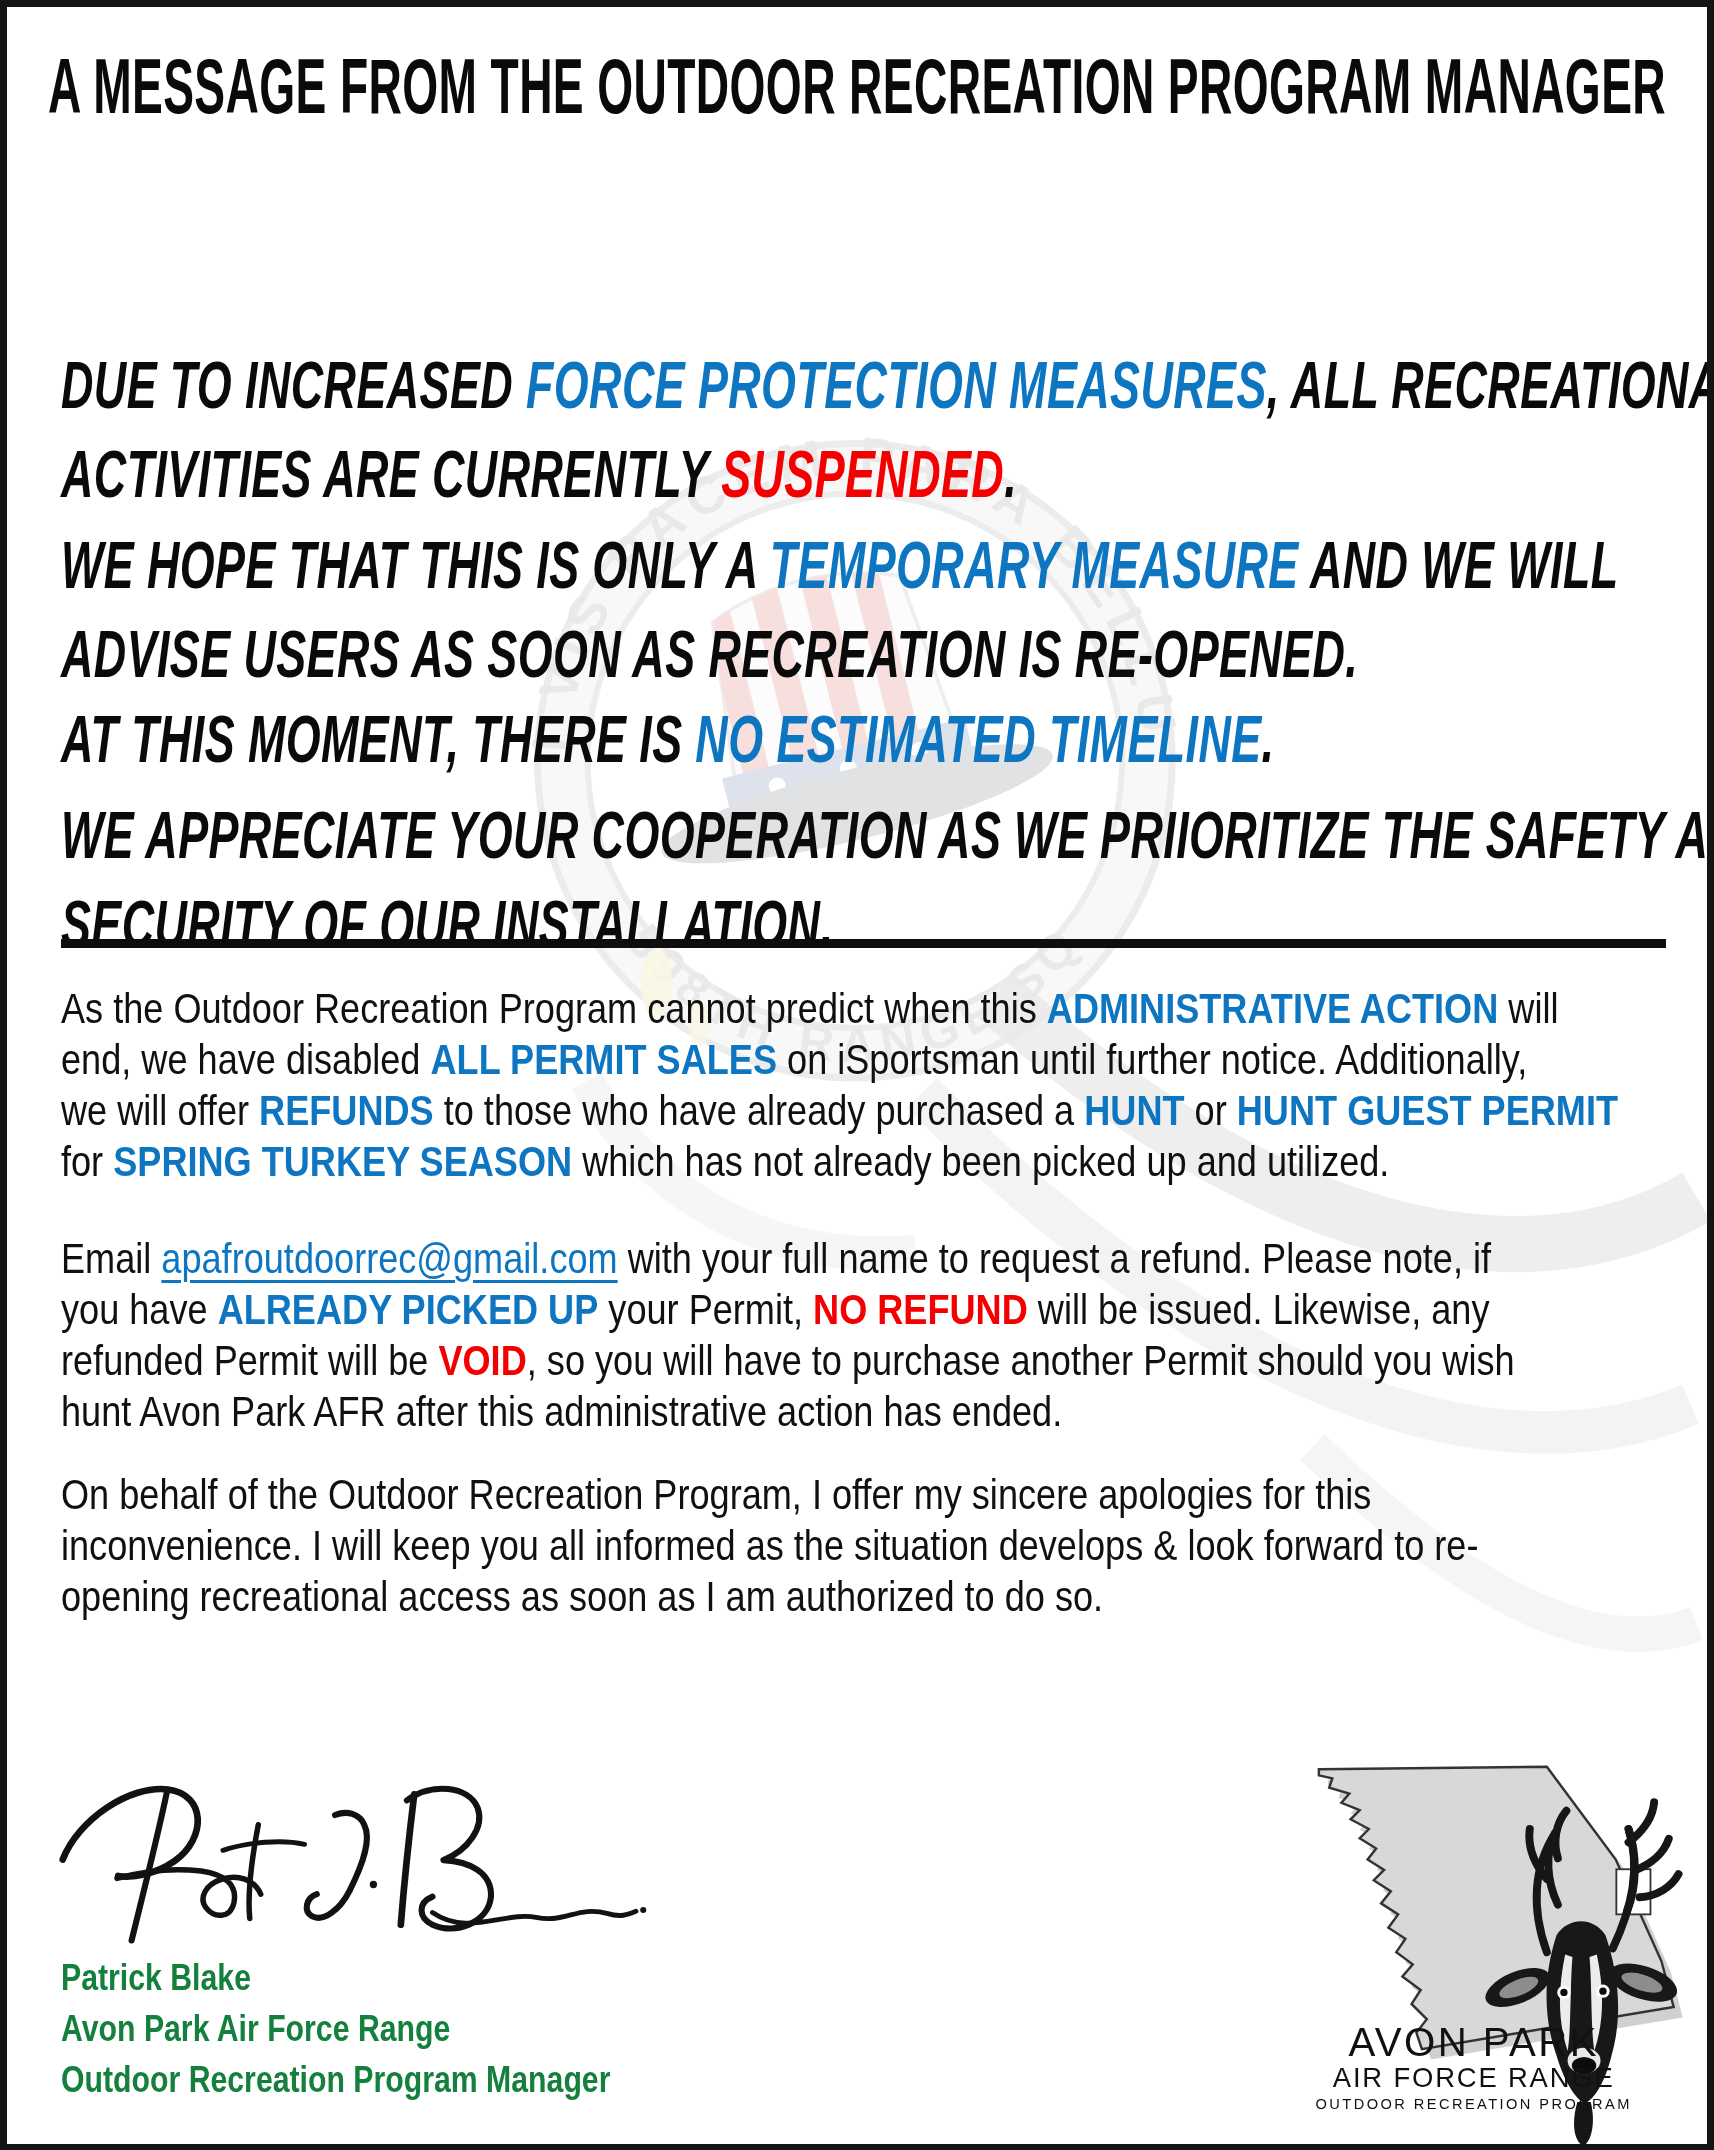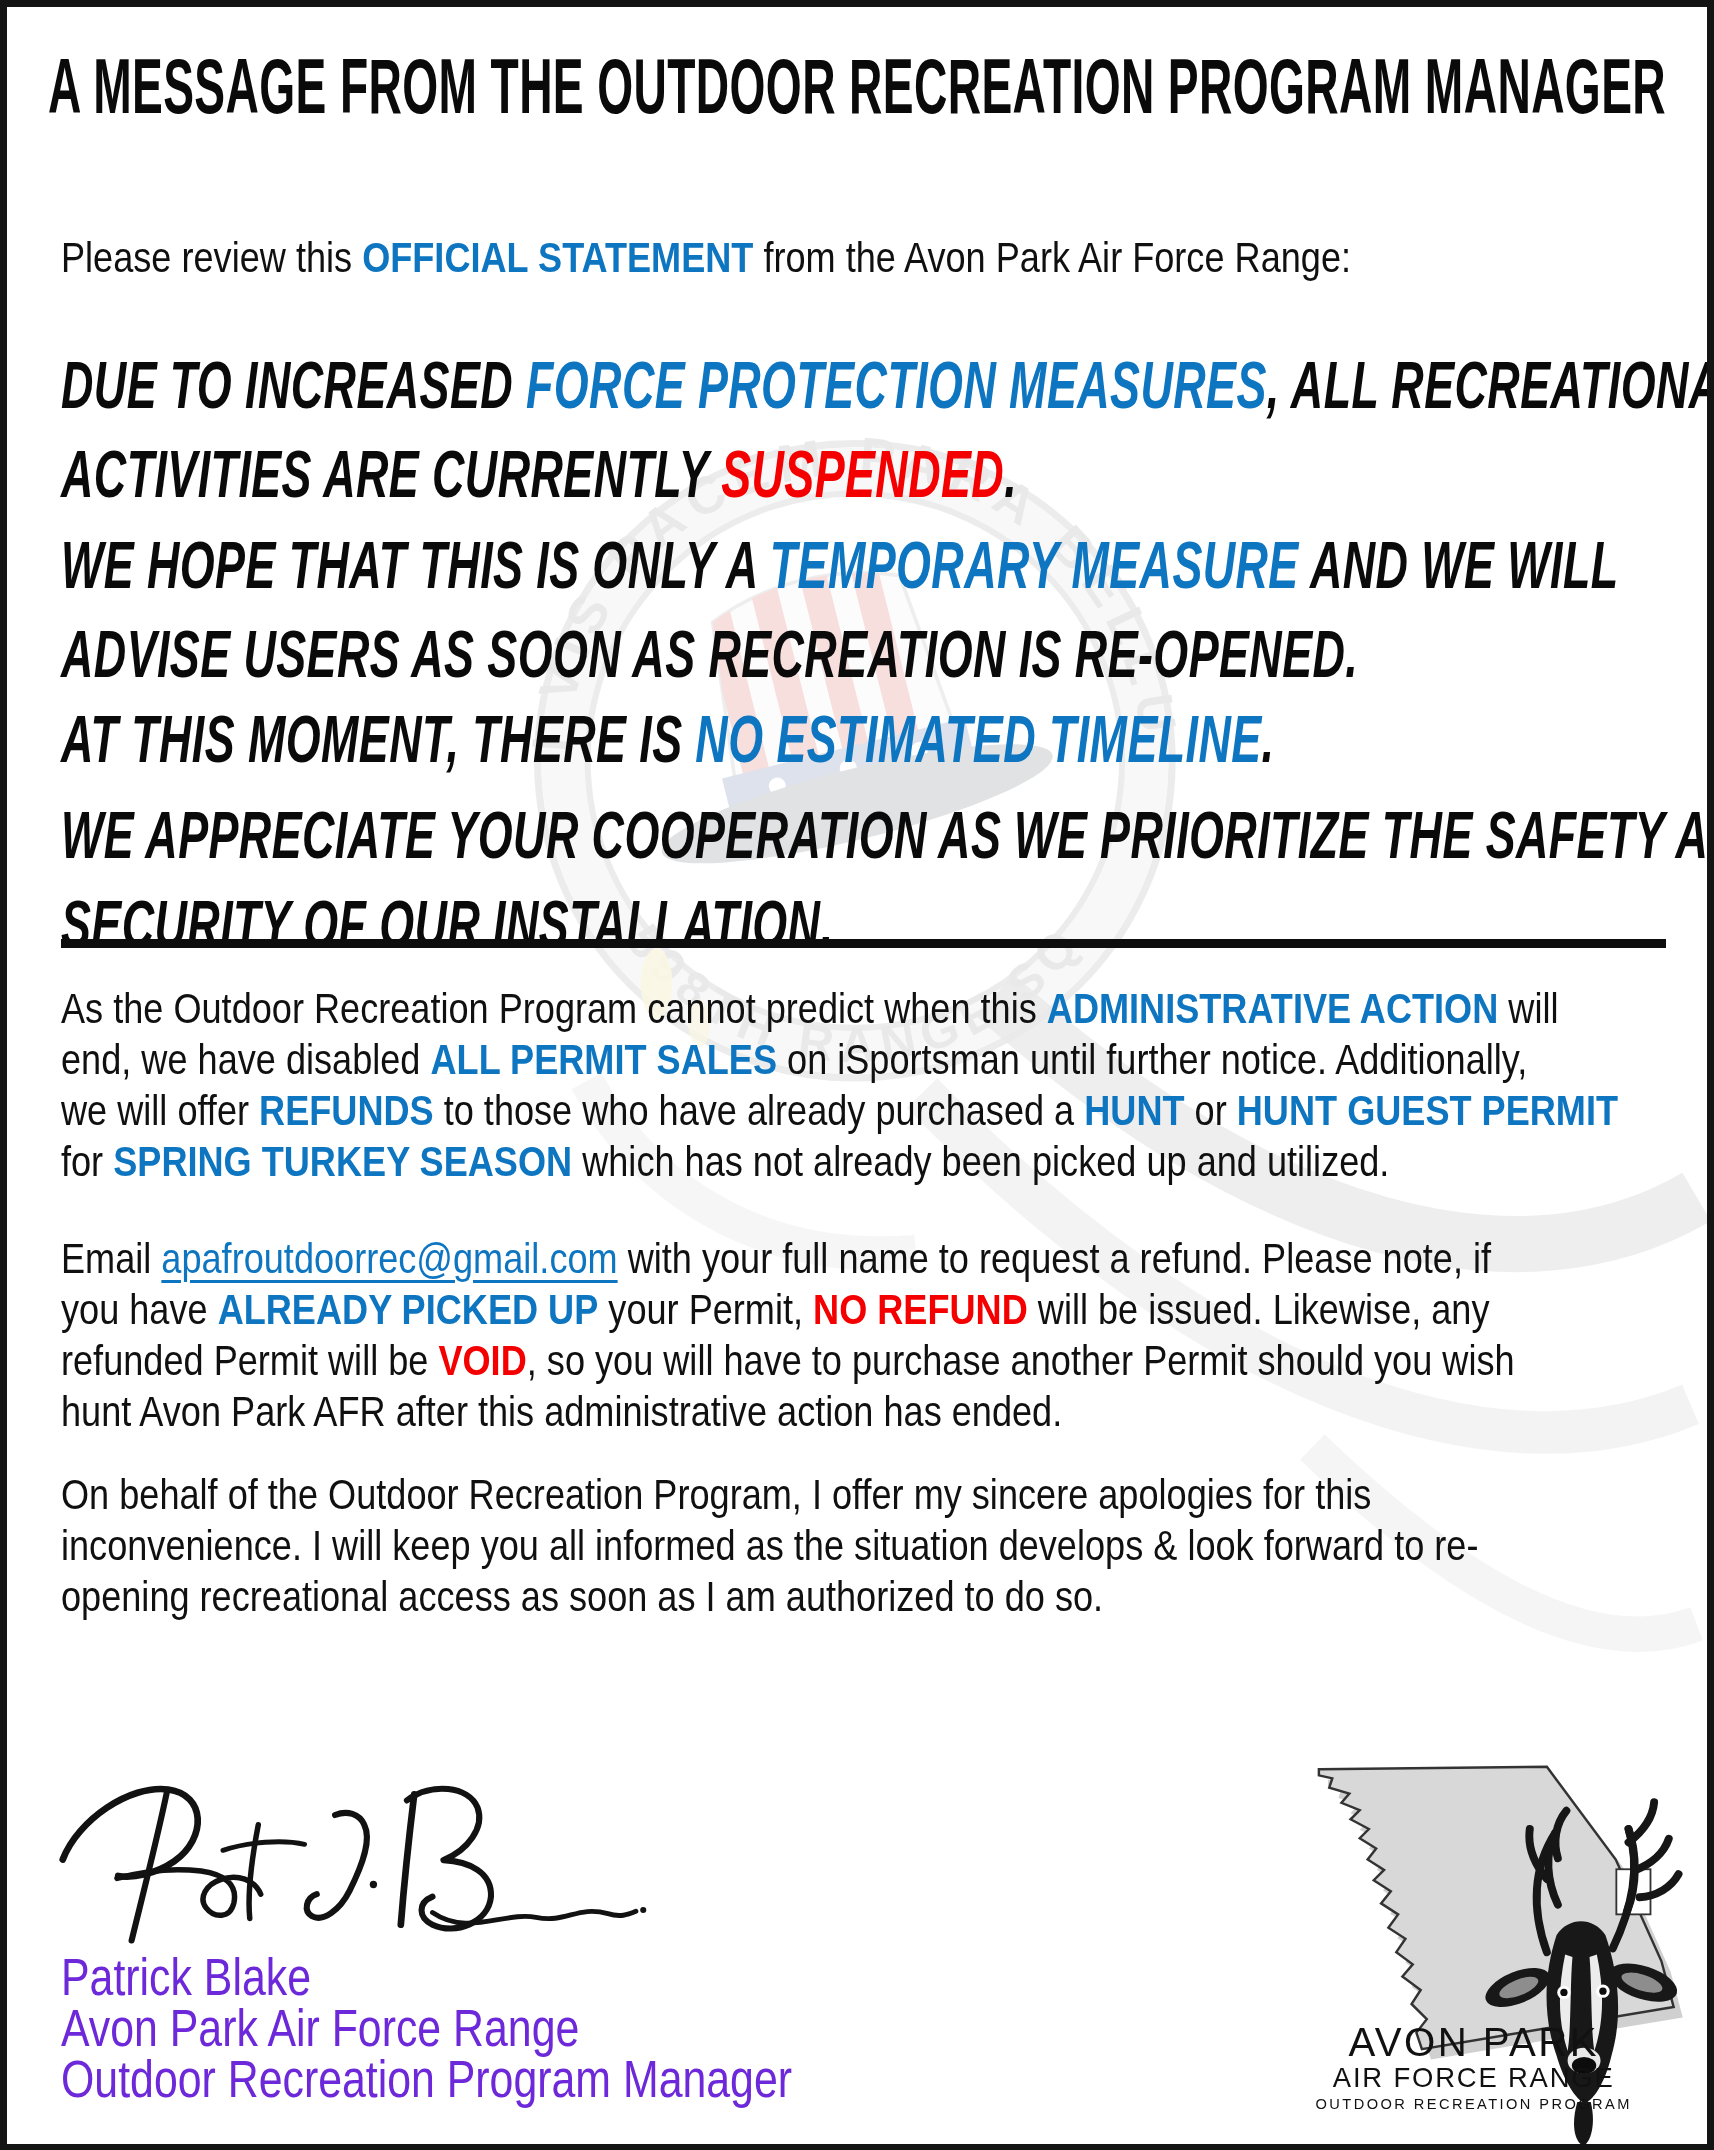--- a/index.html
+++ b/index.html
@@ -20,21 +20,21 @@
     position:absolute;top:35px;left:50%;white-space:nowrap;
     font-size:77px;font-weight:bold;letter-spacing:0.6px;color:#0a0a0a;
     transform:translateX(-50%) scaleX(.60);transform-origin:center top;
   }
   .bodyp{font-size:43px;line-height:51px;color:#101010;}
   .statement{font-size:66px;line-height:89px;font-weight:800;font-style:italic;letter-spacing:0.6px;color:#0a0a0a;}
   .c-blue{color:var(--blue);font-weight:bold;}
   .c-red{color:var(--red);font-weight:bold;}
   .c-link{color:var(--blue);text-decoration:underline;text-decoration-thickness:3.1px;text-underline-offset:7.3px;}
   .divider{position:absolute;left:54px;top:932px;width:1605px;height:9.2px;background:#0e0e0e;}
-  .sigblock{font-size:51px;line-height:51px;font-weight:normal;color:#6d28d9;}
+  .sigblock{font-size:36px;line-height:51px;font-weight:bold;color:#15803d;}
   :root{--blue:#0E75C0;--red:#F40000;}
 </style>
 </head>
 <body>
 
 <div class="page">
 
   <svg class="wm" viewBox="0 0 2810 3525" aria-hidden="true">
     <circle cx="1390" cy="1235" r="520" fill="none" stroke="#8f8f8f" stroke-width="12"></circle>
     <circle cx="1390" cy="1235" r="478" fill="none" stroke="#d8d8d8" stroke-width="72"></circle>
@@ -72,23 +72,20 @@
     <path d="M950,1760 C1060,1960 1260,2060 1490,2040" fill="none" stroke="#9a9a9a" stroke-width="56" opacity=".5"></path>
     <ellipse cx="1065" cy="1600" rx="26" ry="58" fill="#e6d25e" opacity=".85"></ellipse>
     <ellipse cx="1135" cy="1665" rx="18" ry="40" fill="#e6d25e" opacity=".7"></ellipse>
   </svg>
 
   <div class="layer">
 
     <div class="title">A MESSAGE FROM THE OUTDOOR RECREATION PROGRAM MANAGER</div>
 
 
-    <div class="abs bodyp" style="left:54px;top:225px;">
-      <span class="cond sx84"><span class="seg">Please review this </span><span class="seg c-blue">OFFICIAL STATEMENT</span><span class="seg"> from the Avon Park Air Force Range:</span></span>
-    </div>
 
     <div class="abs statement" style="left:54px;top:334px;">
       <span class="cond sx68"><span class="seg">DUE TO INCREASED </span><span class="seg c-blue">FORCE PROTECTION MEASURES</span><span class="seg">, ALL RECREATIONAL</span><br><span class="seg">ACTIVITIES ARE CURRENTLY </span><span class="seg c-red">SUSPENDED</span><span class="seg">.</span></span>
     </div>
     <div class="abs statement" style="left:54px;top:514px;">
       <span class="cond sx68"><span class="seg">WE HOPE THAT THIS IS ONLY A </span><span class="seg c-blue">TEMPORARY MEASURE</span><span class="seg"> AND WE WILL</span><br><span class="seg">ADVISE USERS AS SOON AS RECREATION IS RE-OPENED.</span></span>
     </div>
     <div class="abs statement" style="left:54px;top:688px;">
       <span class="cond sx68"><span class="seg">AT THIS MOMENT, THERE IS </span><span class="seg c-blue">NO ESTIMATED TIMELINE</span><span class="seg">.</span></span>
     </div>

